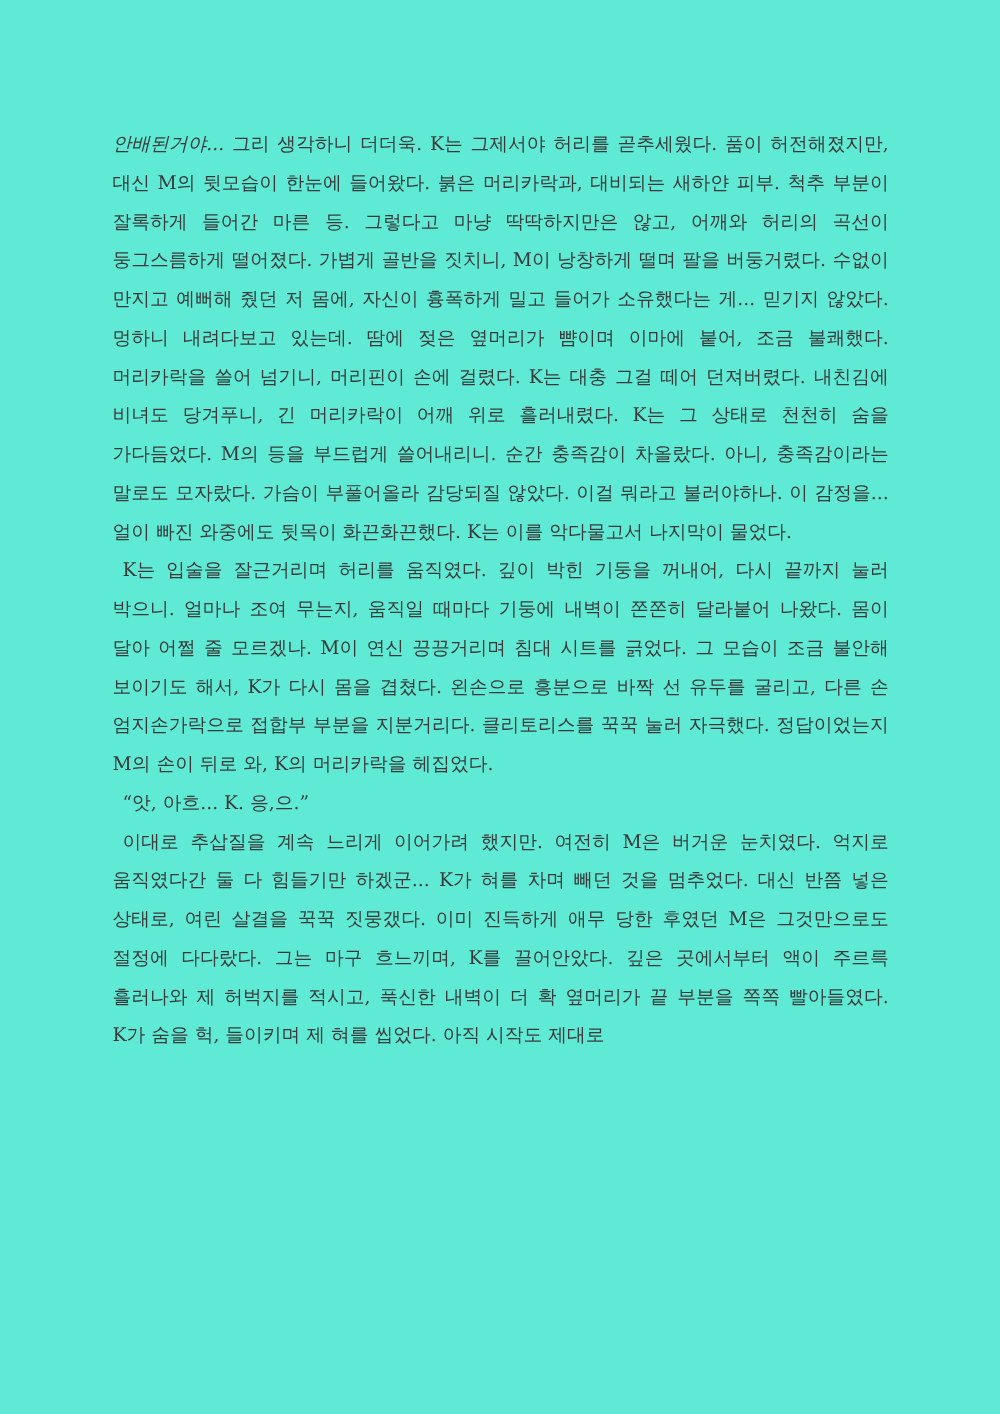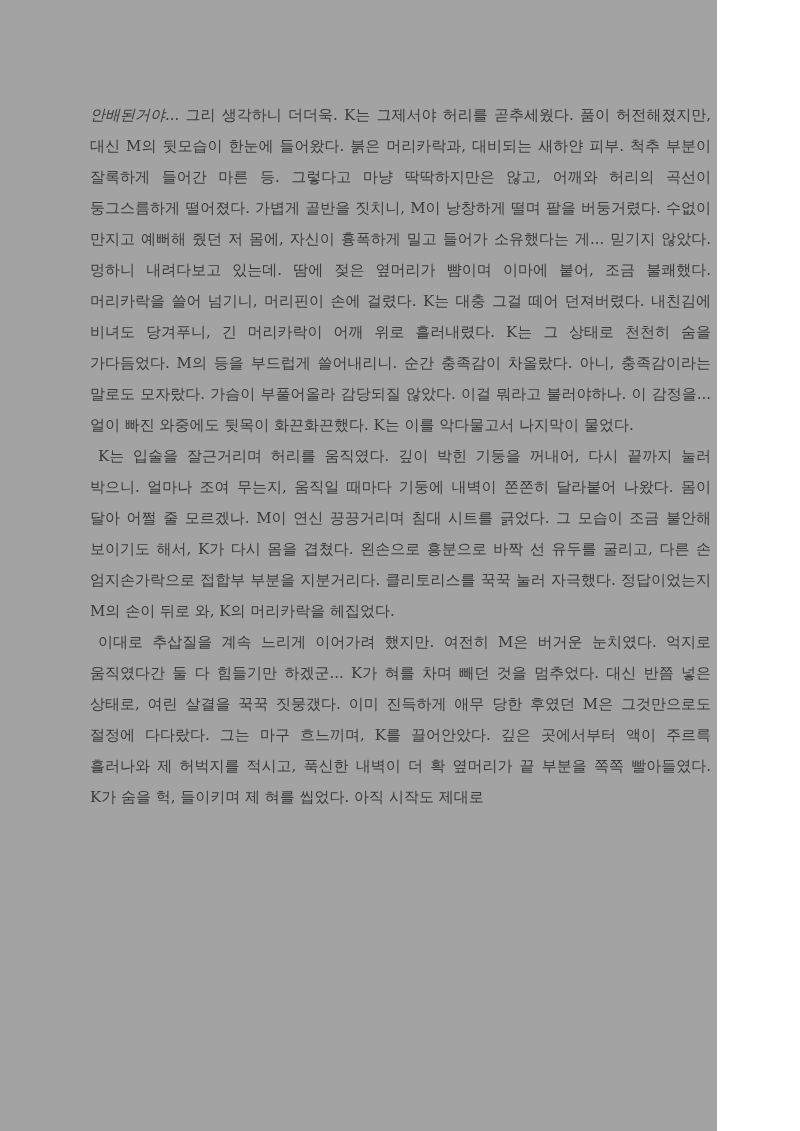--- a/index.html
+++ b/index.html
@@ -2,23 +2,23 @@
 <html><head>
 <meta charset="utf-8">
 <style>
   html, body {
     margin: 0;
     padding: 0;
     background: #ffffff;
   }
   .page {
     position: relative;
-    width: 717px;
+    width: 800px;
     height: 1131px;
-    background: #a3a3a3;
+    background: #5eead4;
     overflow: hidden;
   }
   .text-body {
     position: absolute;
     left: 90px;
     top: 100px;
     width: 621px;
     font-family: "DejaVu Serif", "Liberation Serif", serif;
     font-size: 15px;
     line-height: 31px;
@@ -47,17 +47,18 @@
 
 <div class="page">
   <div class="text-body">
 
     <p class="first-para"><em>안배된거야...</em><span> 그리 생각하니 더더욱. K는 그제서야 허리를 곧추세웠다. 품이 허전해졌지만, 대신 M의 뒷모습이 한눈에 들어왔다. 붉은 머리카락과, 대비되는 새하얀 피부. 척추 부분이 잘록하게 들어간 마른 등. 그렇다고 마냥 딱딱하지만은 않고, 어깨와 허리의 곡선이 둥그스름하게 떨어졌다. 가볍게 골반을 짓치니, M이 낭창하게 떨며 팔을 버둥거렸다. 수없이 만지고 예뻐해 줬던 저 몸에, 자신이 흉폭하게 밀고 들어가 소유했다는 게... 믿기지 않았다. 멍하니 내려다보고 있는데. 땀에 젖은 옆머리가 뺨이며 이마에 붙어, 조금 불쾌했다. 머리카락을 쓸어 넘기니, 머리핀이 손에 걸렸다. K는 대충 그걸 떼어 던져버렸다. 내친김에 비녀도 당겨푸니, 긴 머리카락이 어깨 위로 흘러내렸다. K는 그 상태로 천천히 숨을 가다듬었다. M의 등을 부드럽게 쓸어내리니. 순간 충족감이 차올랐다. 아니, 충족감이라는 말로도 모자랐다. 가슴이 부풀어올라 감당되질 않았다. 이걸 뭐라고 불러야하나. 이 감정을... 얼이 빠진 와중에도 뒷목이 화끈화끈했다. K는 이를 악다물고서 나지막이 물었다.</span></p>
 
 
 
     <p class="p2">K는 입술을 잘근거리며 허리를 움직였다. 깊이 박힌 기둥을 꺼내어, 다시 끝까지 눌러 박으니. 얼마나 조여 무는지, 움직일 때마다 기둥에 내벽이 쫀쫀히 달라붙어 나왔다. 몸이 달아 어쩔 줄 모르겠나. M이 연신 끙끙거리며 침대 시트를 긁었다. 그 모습이 조금 불안해 보이기도 해서, K가 다시 몸을 겹쳤다. 왼손으로 흥분으로 바짝 선 유두를 굴리고, 다른 손 엄지손가락으로 접합부 부분을 지분거리다. 클리토리스를 꾹꾹 눌러 자극했다. 정답이었는지 M의 손이 뒤로 와, K의 머리카락을 헤집었다.</p>
 
+    <p class="dlg3">“앗, 아흐... K. 응,으.”</p>
 
     <p class="p3">이대로 추삽질을 계속 느리게 이어가려 했지만. 여전히 M은 버거운 눈치였다. 억지로 움직였다간 둘 다 힘들기만 하겠군... K가 혀를 차며 빼던 것을 멈추었다. 대신 반쯤 넣은 상태로, 여린 살결을 꾹꾹 짓뭉갰다. 이미 진득하게 애무 당한 후였던 M은 그것만으로도 절정에 다다랐다. 그는 마구 흐느끼며, K를 끌어안았다. 깊은 곳에서부터 액이 주르륵 흘러나와 제 허벅지를 적시고, 푹신한 내벽이 더 확 옆머리가 끝 부분을 쪽쪽 빨아들였다. K가 숨을 헉, 들이키며 제 혀를 씹었다. 아직 시작도 제대로</p>
 
   </div>
 </div>
 
 </body></html>

